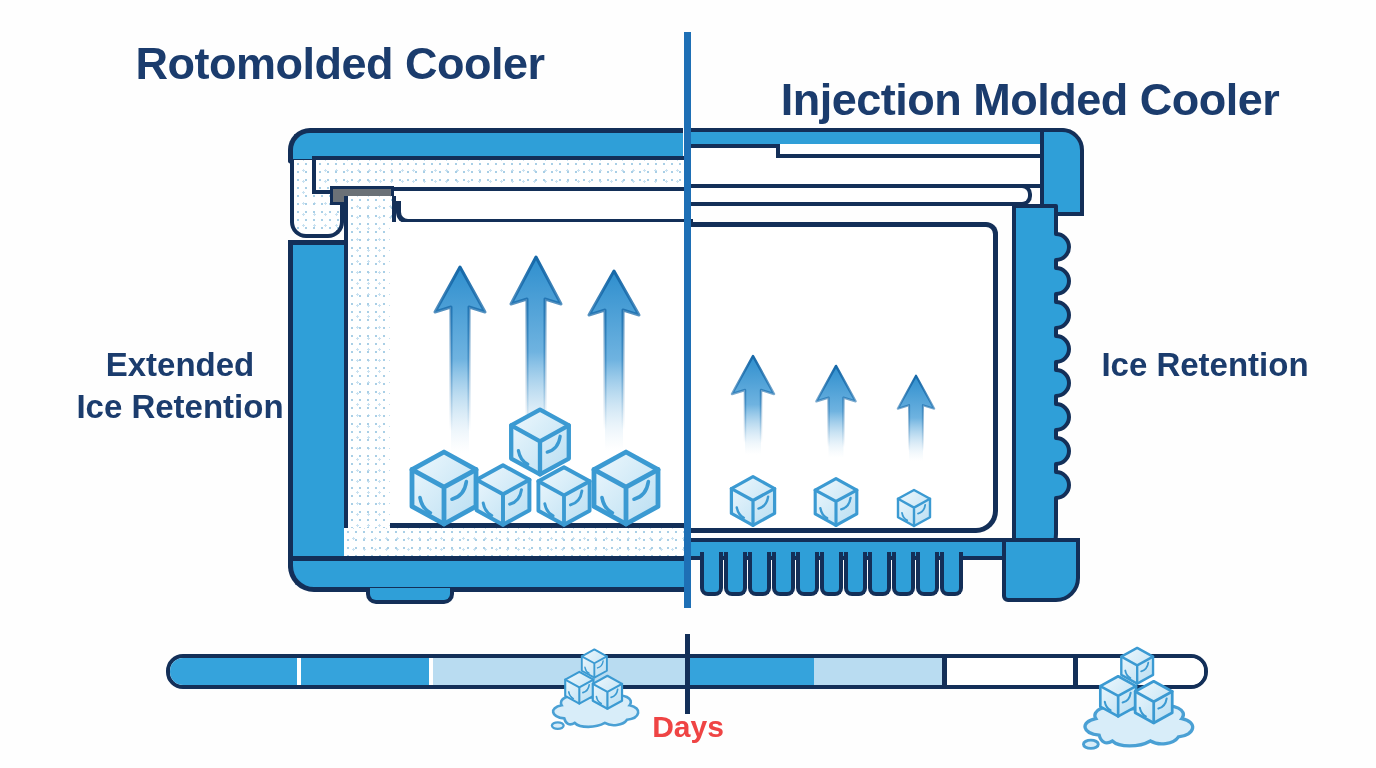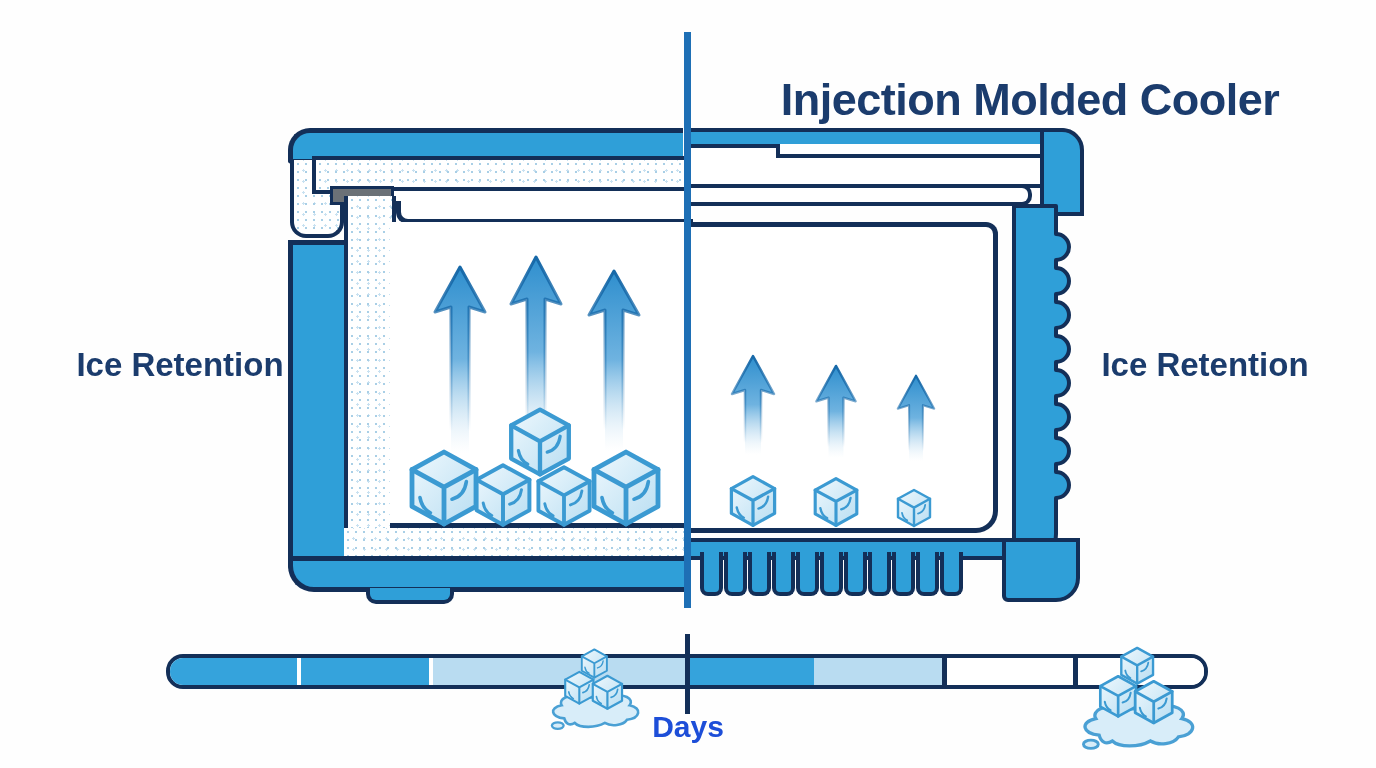--- a/index.html
+++ b/index.html
@@ -8,21 +8,21 @@
   .abs{position:absolute;}
   .navy-border{border:5px solid #132f58;}
   .blue{background:#2f9fd8;}
   .stipple{background-color:#ffffff;
     background-image:radial-gradient(#a9cfe6 1.2px, rgba(0,0,0,0) 1.4px),
                      radial-gradient(#c8e1f1 1px, rgba(0,0,0,0) 1.2px);
     background-size:8px 8px, 11px 11px;
     background-position:0 0, 4px 5px;}
   .title{font-size:45px;font-weight:700;color:#1b3c6d;text-align:center;letter-spacing:-0.5px;}
   .side-label{font-size:33px;font-weight:700;color:#1b3c6d;text-align:center;line-height:1.26;}
-  .days{font-size:30px;font-weight:700;color:#1d4ed8;text-align:center;}
+  .days{font-size:30px;font-weight:700;color:#ef4444;text-align:center;}
   .seg{position:absolute;top:0;height:100%;}
   .tooth{position:absolute;width:15px;height:40px;top:552px;background:#2f9fd8;
          border:4px solid #132f58;border-top:none;border-radius:0 0 8px 8px;}
   svg{display:block;}
 </style>
 </head>
 <body>
 
 <div id="canvas">
 
@@ -52,20 +52,21 @@
                  C148,94 144,110 124,112 C118,121 100,123 90,117 C76,125 52,125 44,117
                  C36,122 30,118 28,110 Z" fill="#d8edf9" stroke="#4aa0d4" stroke-width="4"></path>
         <ellipse cx="18" cy="121" rx="9" ry="5" fill="#d8edf9" stroke="#4aa0d4" stroke-width="3.5"></ellipse>
         <use href="#cube" x="50" y="2" width="48" height="48"></use>
         <use href="#cube" x="24" y="36" width="54" height="54"></use>
         <use href="#cube" x="66" y="42" width="56" height="56"></use>
       </symbol>
     </defs>
   </svg>
 
+  <div class="abs title" style="left:60px;top:38px;width:560px;">Rotomolded Cooler</div>
   <div class="abs title" style="left:740px;top:38px;width:580px;margin-top:36px;">Injection Molded Cooler</div>
 
   <div>
     <div class="abs blue navy-border" style="left:288px;top:128px;width:390px;height:26px;border-radius:22px 0 0 4px;border-right:none;"></div>
     <div class="abs stipple" style="left:290px;top:160px;width:46px;height:74px;border:4px solid #132f58;border-top:none;border-radius:0 0 16px 16px;"></div>
     <div class="abs stipple" style="left:312px;top:156px;width:376px;height:30px;border:4px solid #132f58;border-right:none;"></div>
     <div class="abs" style="left:388px;top:187px;width:300px;height:10px;background:#fff;border:4px solid #132f58;border-right:none;"></div>
     <div class="abs" style="left:330px;top:186px;width:58px;height:13px;background:#6b7177;border:3px solid #132f58;"></div>
     <div class="abs" style="left:396px;top:201px;width:292px;height:18px;background:#fff;border-left:5px solid #132f58;border-bottom:5px solid #132f58;border-radius:0 0 0 12px;"></div>
 
@@ -150,20 +151,21 @@
       </svg>
     <svg class="abs" style="left:810px;top:476px;" width="52" height="52" viewBox="0 0 100 100">
         <use href="#cube"></use>
       </svg>
     <svg class="abs" style="left:894px;top:488px;" width="40" height="40" viewBox="0 0 100 100">
         <use href="#cube"></use>
       </svg>
   </div>
 
   <div class="abs side-label" style="left:30px;top:344px;width:300px;">
+    <div>Extended</div>
     <div>Ice Retention</div>
   </div>
   <div class="abs side-label" style="left:1055px;top:344px;width:300px;">
     <div>Ice Retention</div>
   </div>
 
   <div class="abs" style="left:684px;top:32px;width:7px;height:576px;background:#1e6fb5;z-index:40;"></div>
   <div class="abs" style="left:685px;top:634px;width:5px;height:80px;background:#132f58;z-index:40;"></div>
 
   <div class="abs" style="left:166px;top:654px;width:1034px;height:27px;border:4px solid #132f58;border-radius:17px;overflow:hidden;background:#fff;">

